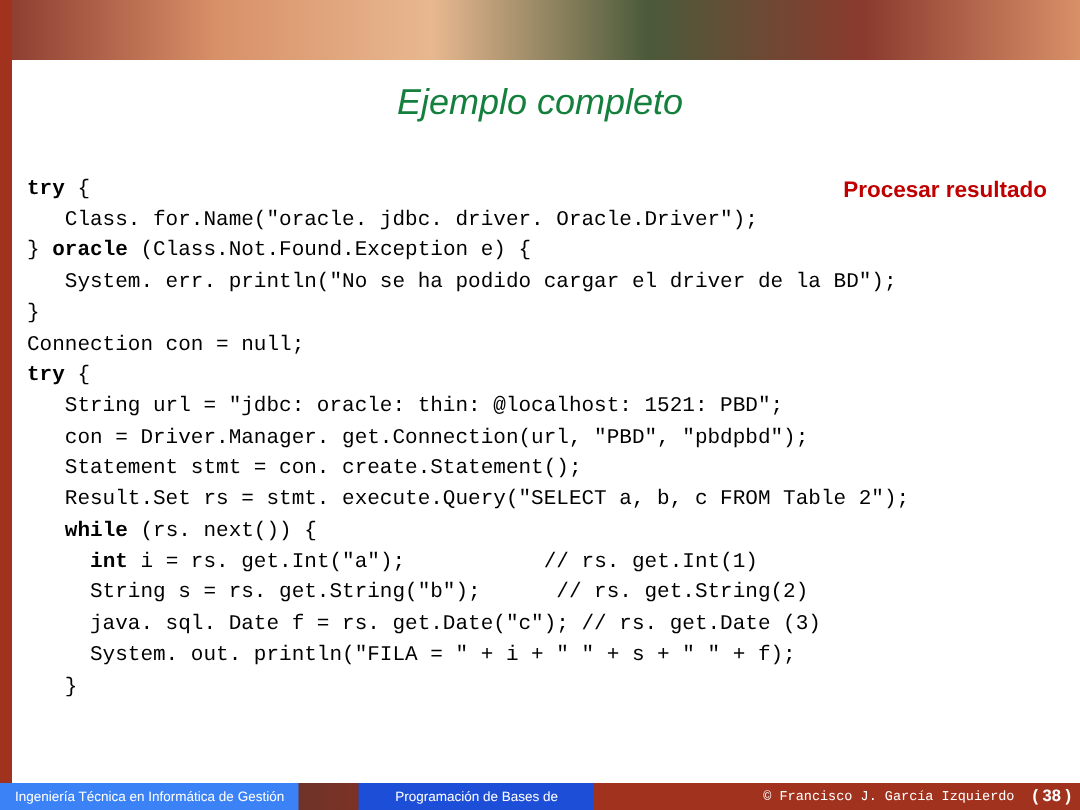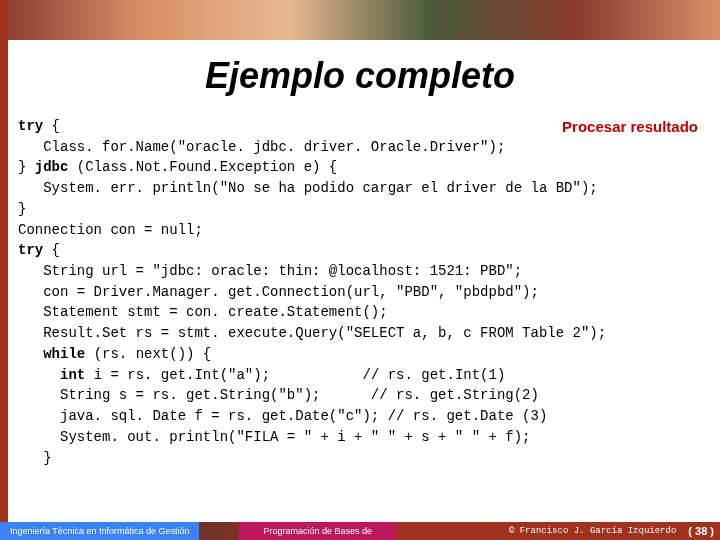--- a/index.html
+++ b/index.html
@@ -1,45 +1,45 @@
 <!DOCTYPE html>
 <html><head>
 <meta charset="utf-8">
 <style>
   * { margin: 0; padding: 0; box-sizing: border-box; }
   html, body { width: 720px; height: 540px; overflow: hidden; font-family: Arial, sans-serif; }
   .slide { width: 720px; height: 540px; position: relative; background: #fff; }
   .bg-photo { position: absolute; top: 0; left: 0; width: 100%; height: 40px; background: linear-gradient(90deg, #8b3a2e 0%, #d89068 20%, #e8b890 40%, #4a5a3a 60%, #8b3a2e 80%, #d89068 100%); z-index: 0; }
   .bg-stripe { position: absolute; top: 0; left: 0; width: 8px; height: 100%; background: #a0321e; z-index: 0; }
-  .title { position: absolute; top: 55px; left: 0; width: 100%; text-align: center; font-size: 36px; font-weight: bold; font-style: italic; font-family: Arial, sans-serif; color: #000000; z-index: 2; }
+  .title { position: absolute; top: 55px; left: 0; width: 100%; text-align: center; font-size: 24px; font-weight: normal; font-style: italic; font-family: Arial, sans-serif; color: #15803d; z-index: 2; }
   .annotation { position: absolute; top: 118px; right: 22px; color: #c00000; font-weight: bold; font-size: 15px; z-index: 3; }
   .code-box { position: absolute; top: 112px; left: 12px; right: 12px; bottom: 22px; background: rgba(255,255,255,0.88); z-index: 1; padding: 4px 6px; font-family: "Courier New", monospace; font-size: 14px; line-height: 1.48; color: #000; white-space: pre; overflow: hidden; }
   .kw { font-weight: bold; }
   .footer { position: absolute; bottom: 0; left: 0; width: 100%; height: 18px; display: flex; align-items: center; color: #fff; font-size: 9px; z-index: 4; }
   .footer .seg1 { background: #3b82f6; padding: 0 10px; height: 100%; display: flex; align-items: center; }
-  .footer .seg2 { background: #be185d; padding: 0 24px; height: 100%; display: flex; align-items: center; margin-left: 40px; }
+  .footer .seg2 { background: #1d4ed8; padding: 0 24px; height: 100%; display: flex; align-items: center; margin-left: 40px; }
   .footer .spacer { flex: 1; }
   .footer .seg3 { color: #fff; font-size: 9px; padding-right: 6px; height: 100%; display: flex; align-items: center; background: linear-gradient(90deg, transparent 0%, #a0321e 40%, #a0321e 100%); padding-left: 40px; font-family: Liberation Mono, monospace; }
   .footer .page { background: #a0321e; color: #fff; font-weight: bold; padding: 0 6px; height: 100%; display: flex; align-items: center; font-size: 11px; }
   .footer-bg { position: absolute; bottom: 0; left: 0; width: 100%; height: 18px; background: linear-gradient(90deg, #333 0%, #a0321e 50%, #a0321e 100%); z-index: 3; }
 </style>
 </head>
 <body>
 
 <div class="slide">
   <div class="bg-photo"></div>
   <div class="bg-stripe"></div>
 
   <div class="title">Ejemplo completo</div>
 
   <div class="annotation">Procesar resultado</div>
 
   <div class="code-box"><span class="kw">try</span><span> {</span>
 <span>   Class. for.Name("oracle. jdbc. driver. Oracle.Driver");</span>
-<span>} </span><span class="kw">jdbc</span><span> (Class.Not.Found.Exception e) {</span>
+<span>} </span><span class="kw">oracle</span><span> (Class.Not.Found.Exception e) {</span>
 <span>   System. err. println("No se ha podido cargar el driver de la BD");</span>
 <span>}</span>
 <span>Connection con = null;</span>
 <span class="kw">try</span><span> {</span>
 <span>   String url = "jdbc: oracle: thin: @localhost: 1521: PBD";</span>
 <span>   con = Driver.Manager. get.Connection(url, "PBD", "pbdpbd");</span>
 <span>   Statement stmt = con. create.Statement();</span>
 <span>   Result.Set rs = stmt. execute.Query("SELECT a, b, c FROM Table 2");</span>
 <span>   </span><span class="kw">while</span><span> (rs. next()) {</span>
 <span>     </span><span class="kw">int</span><span> i = rs. get.Int("a");           // rs. get.Int(1)</span>

